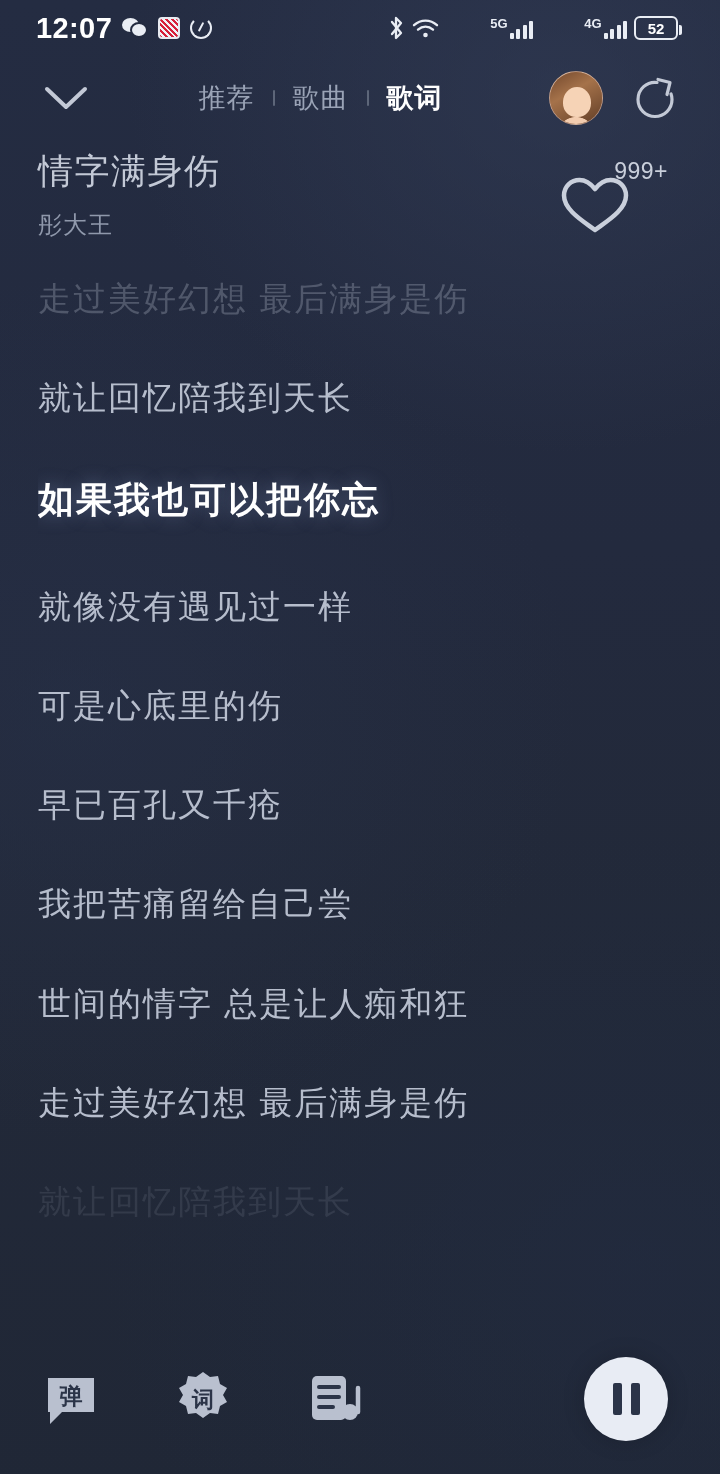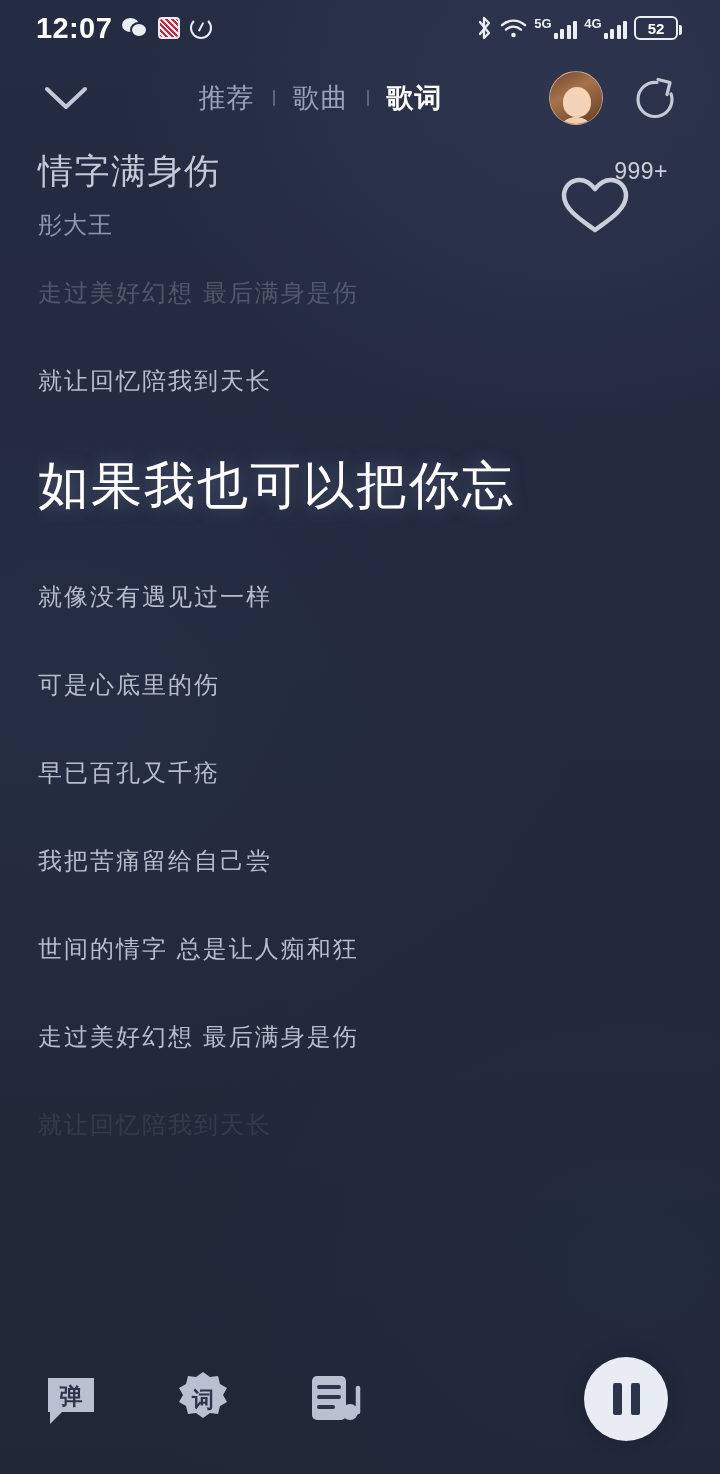--- a/index.html
+++ b/index.html
@@ -53,21 +53,21 @@
   .bt-ic{ width:17px; height:26px; position:relative; }
   .bt-ic svg{ display:block; }
   .wifi-ic{ width:27px; height:22px; }
   .sig{ display:flex; align-items:flex-end; gap:2.5px; height:20px; }
   .sig i{ width:4px; background:#e9edf4; border-radius:1px; display:block; }
   .sig i:nth-child(1){height:6px}
   .sig i:nth-child(2){height:10px}
   .sig i:nth-child(3){height:14px}
   .sig i:nth-child(4){height:18px}
   .net{ display:flex; align-items:flex-end; gap:2px; }
-  .net sup{ font-size:13px; font-weight:700; color:#e9edf4; line-height:1; margin-bottom:9px; }
+  .net sup{ font-size:13px; font-weight:700; color:#e9edf4; line-height:1; margin-bottom:9px;margin-left:44px; }
   .batt{
     width:44px; height:24px; border:2.4px solid #e9edf4; border-radius:6px;
     display:flex; align-items:center; justify-content:center; position:relative;
   }
   .batt span{ font-size:15px; font-weight:700; color:#fff; line-height:1; }
   .batt::after{
     content:""; position:absolute; right:-6px; top:7px; width:3px; height:10px;
     background:#e9edf4; border-radius:0 2px 2px 0;
   }
 
@@ -114,27 +114,27 @@
     position:absolute; right:0; top:0; font-size:23px; color:#c9cfdb; letter-spacing:.5px;
   }
   .heart{ position:absolute; left:0; top:16px; }
 
   
   .lyrics{
     position:absolute; top:278px; left:38px; right:24px; bottom:150px;
     overflow:hidden;
   }
   .line{
-    font-size:24px; color:#b6bdcc; letter-spacing:2px; line-height:1.25;
+    font-size:33px; color:#b6bdcc; letter-spacing:2px; line-height:1.25;
     margin-bottom:58px; white-space:nowrap;
   }
   .line.fade-top{ opacity:.30; }
   .line.fade-bottom{ opacity:.12; }
   .line.active{
-    font-size:51px; font-weight:400; color:#ffffff; letter-spacing:2px;
+    font-size:36px; font-weight:700; color:#ffffff; letter-spacing:2px;
     text-shadow:0 0 18px rgba(160,180,230,.35);
     margin-bottom:64px;
   }
 
   
   .bottombar{
     position:absolute; left:0; right:0; bottom:0; height:150px;
     display:flex; align-items:center; padding:0 34px;
   }
   .btools{ display:flex; align-items:center; gap:58px; flex:1; }

